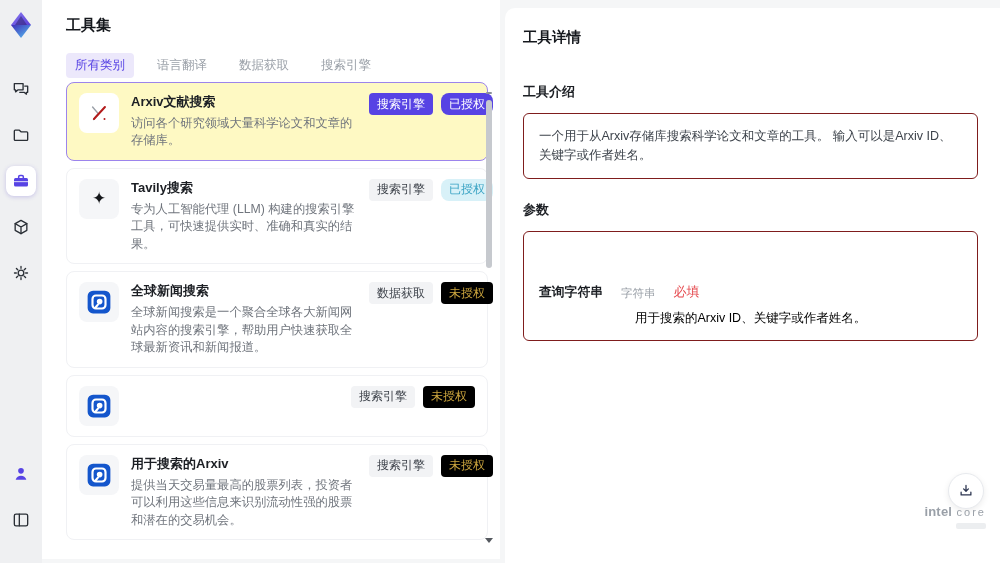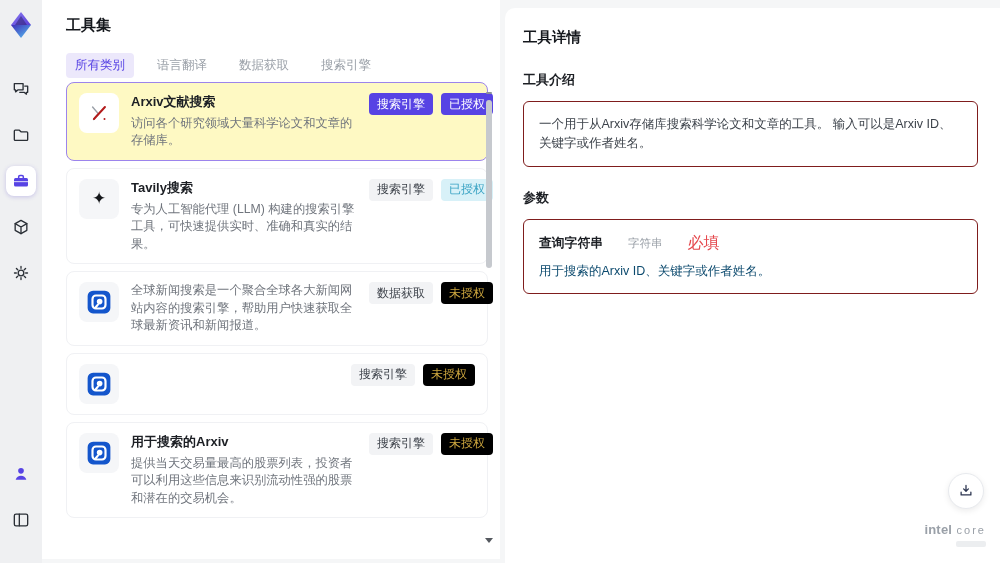--- a/index.html
+++ b/index.html
@@ -33,54 +33,54 @@
   .tool-item.selected { background:#fef9c3; border:1px solid #9c84ec; }
   .tool-icon-box { width:40px; height:40px; border-radius:8px; background:#f5f6f8;
                    display:grid; place-items:center; flex-shrink:0; overflow:hidden; }
   .selected .tool-icon-box { background:#ffffff; }
   .tool-text { width:226px; flex-shrink:0; }
   .tool-name { font-size:13px; font-weight:700; color:#1c1f24; margin-bottom:4px; }
   .tool-desc { font-size:12.3px; color:#70757d; line-height:1.42; }
   .tool-tags { margin-left:auto; display:flex; gap:8px; align-items:flex-start; flex-shrink:0; }
   .tag { font-size:12px; padding:2.5px 8px; border-radius:4px; white-space:nowrap; }
   .tag-cat { background:#f2f3f5; color:#3f444c; }
-  .tag-auth.auth-yes { background:#d8f1f8; color:#3ba4c4; }
+  .tag-auth.auth-yes { background:#d8f1f8; color:#3ba4c4;border-radius:8px; }
   .tag-auth.auth-no  { background:#000000; color:#cda63e; }
   .selected .tag-cat, .selected .tag-auth { background:#5743e4; color:#fff; }
 
   .tavily-star { font-size:17px; color:#14161a; line-height:1; }
 
   
   .scrollbar { position:absolute; right:6px; top:86px; bottom:4px; width:9px; }
   .scroll-up-dash { position:absolute; top:6px; left:1px; width:6px; height:2px; background:#8a8f99; border-radius:1px; }
   .scroll-thumb { position:absolute; top:14px; left:1px; width:6px; height:168px; background:#c6c9ce; border-radius:3px; }
   .scroll-down-arrow { position:absolute; bottom:12px; left:0; width:0; height:0;
       border-left:4px solid transparent; border-right:4px solid transparent; border-top:5px solid #55595f; }
 
   
   .detail { position:absolute; left:505px; top:8px; right:0; bottom:0; background:#ffffff;
             border-top-left-radius:10px; padding:20px 22px 0 18px; }
-  .detail-title { font-size:14.5px; font-weight:700; color:#15181d; margin-bottom:24px; }
+  .detail-title { font-size:14.5px; font-weight:700; color:#15181d; margin-bottom:36px; }
   .section-heading { font-size:13px; font-weight:700; color:#1c1f24; margin-bottom:12px; }
   .detail-box { border:1px solid #7f1d1d; border-radius:6px; background:#fff;
                 padding:13px 15px; margin-bottom:22px; }
   .intro-text { font-size:12.5px; color:#3d434b; line-height:1.5; }
-  .param-head { display:flex; align-items:center; gap:25px; margin-bottom:9px; }
+  .param-head { display:flex; align-items:flex-end; gap:18px; margin-bottom:9px; }
   .param-name { font-size:12.8px; font-weight:700; color:#1c1f24; }
   .param-type { font-size:11.5px; color:#9aa0a8; }
-  .param-required { font-size:16px; color:#e5484d; }
-  .param-desc { font-size:12.5px; color:#0c4a6e; }
+  .param-required { font-size:13px; color:#e5484d;margin-top:38px; }
+  .param-desc { font-size:12.5px; color:#000000;text-align:center; }
 
   
   .download-fab { position:absolute; right:16px; bottom:54px; width:36px; height:36px;
                   border-radius:50%; background:#fff; border:1px solid #e8eaee;
                   box-shadow:0 2px 6px rgba(0,0,0,.08); display:grid; place-items:center; cursor:pointer; }
   .download-fab svg { width:18px; height:18px; stroke:#2c3550; stroke-width:1.7; fill:none;
                       stroke-linecap:round; stroke-linejoin:round; }
-  .intel-brand { position:absolute; right:14px; bottom:16px; text-align:center; color:#9aa0a8; }
+  .intel-brand { position:absolute; right:14px; bottom:34px; text-align:center; color:#9aa0a8; }
   .intel-word { font-size:13px; font-weight:700; letter-spacing:.2px; }
   .core-word { font-size:11px; letter-spacing:2px; font-weight:400; }
   .intel-under { width:30px; height:6px; background:#eceef0; border-radius:2px; margin:3px 0 0 auto; }
 </style>
 </head>
 <body>
 
 <div class="page">
 
   <div class="rail">
@@ -189,20 +189,21 @@
         <div class="tool-item">
     <div class="tool-icon-box">
             <svg viewBox="0 0 24 24" width="26" height="26">
               <rect x="1.5" y="1.5" width="21" height="21" rx="5" fill="#1456cc"></rect>
               <rect x="6" y="6" width="12" height="12" rx="3.2" fill="none" stroke="#ffffff" stroke-width="2"></rect>
               <circle cx="12.6" cy="11.6" r="2.6" fill="#ffffff"></circle>
               <path d="M9 16.8l2-2.4" stroke="#ffffff" stroke-width="2" stroke-linecap="round"></path>
             </svg>
           </div>
     <div class="tool-text">
+      <div class="tool-name">全球新闻搜索</div>
       <div class="tool-desc">全球新闻搜索是一个聚合全球各大新闻网站内容的搜索引擎，帮助用户快速获取全球最新资讯和新闻报道。</div>
     </div>
     <div class="tool-tags">
       <span class="tag tag-cat">数据获取</span>
       <span class="tag tag-auth auth-no">未授权</span>
     </div>
   </div>
         <div class="tool-item">
     <div class="tool-icon-box">
             <svg viewBox="0 0 24 24" width="26" height="26">

